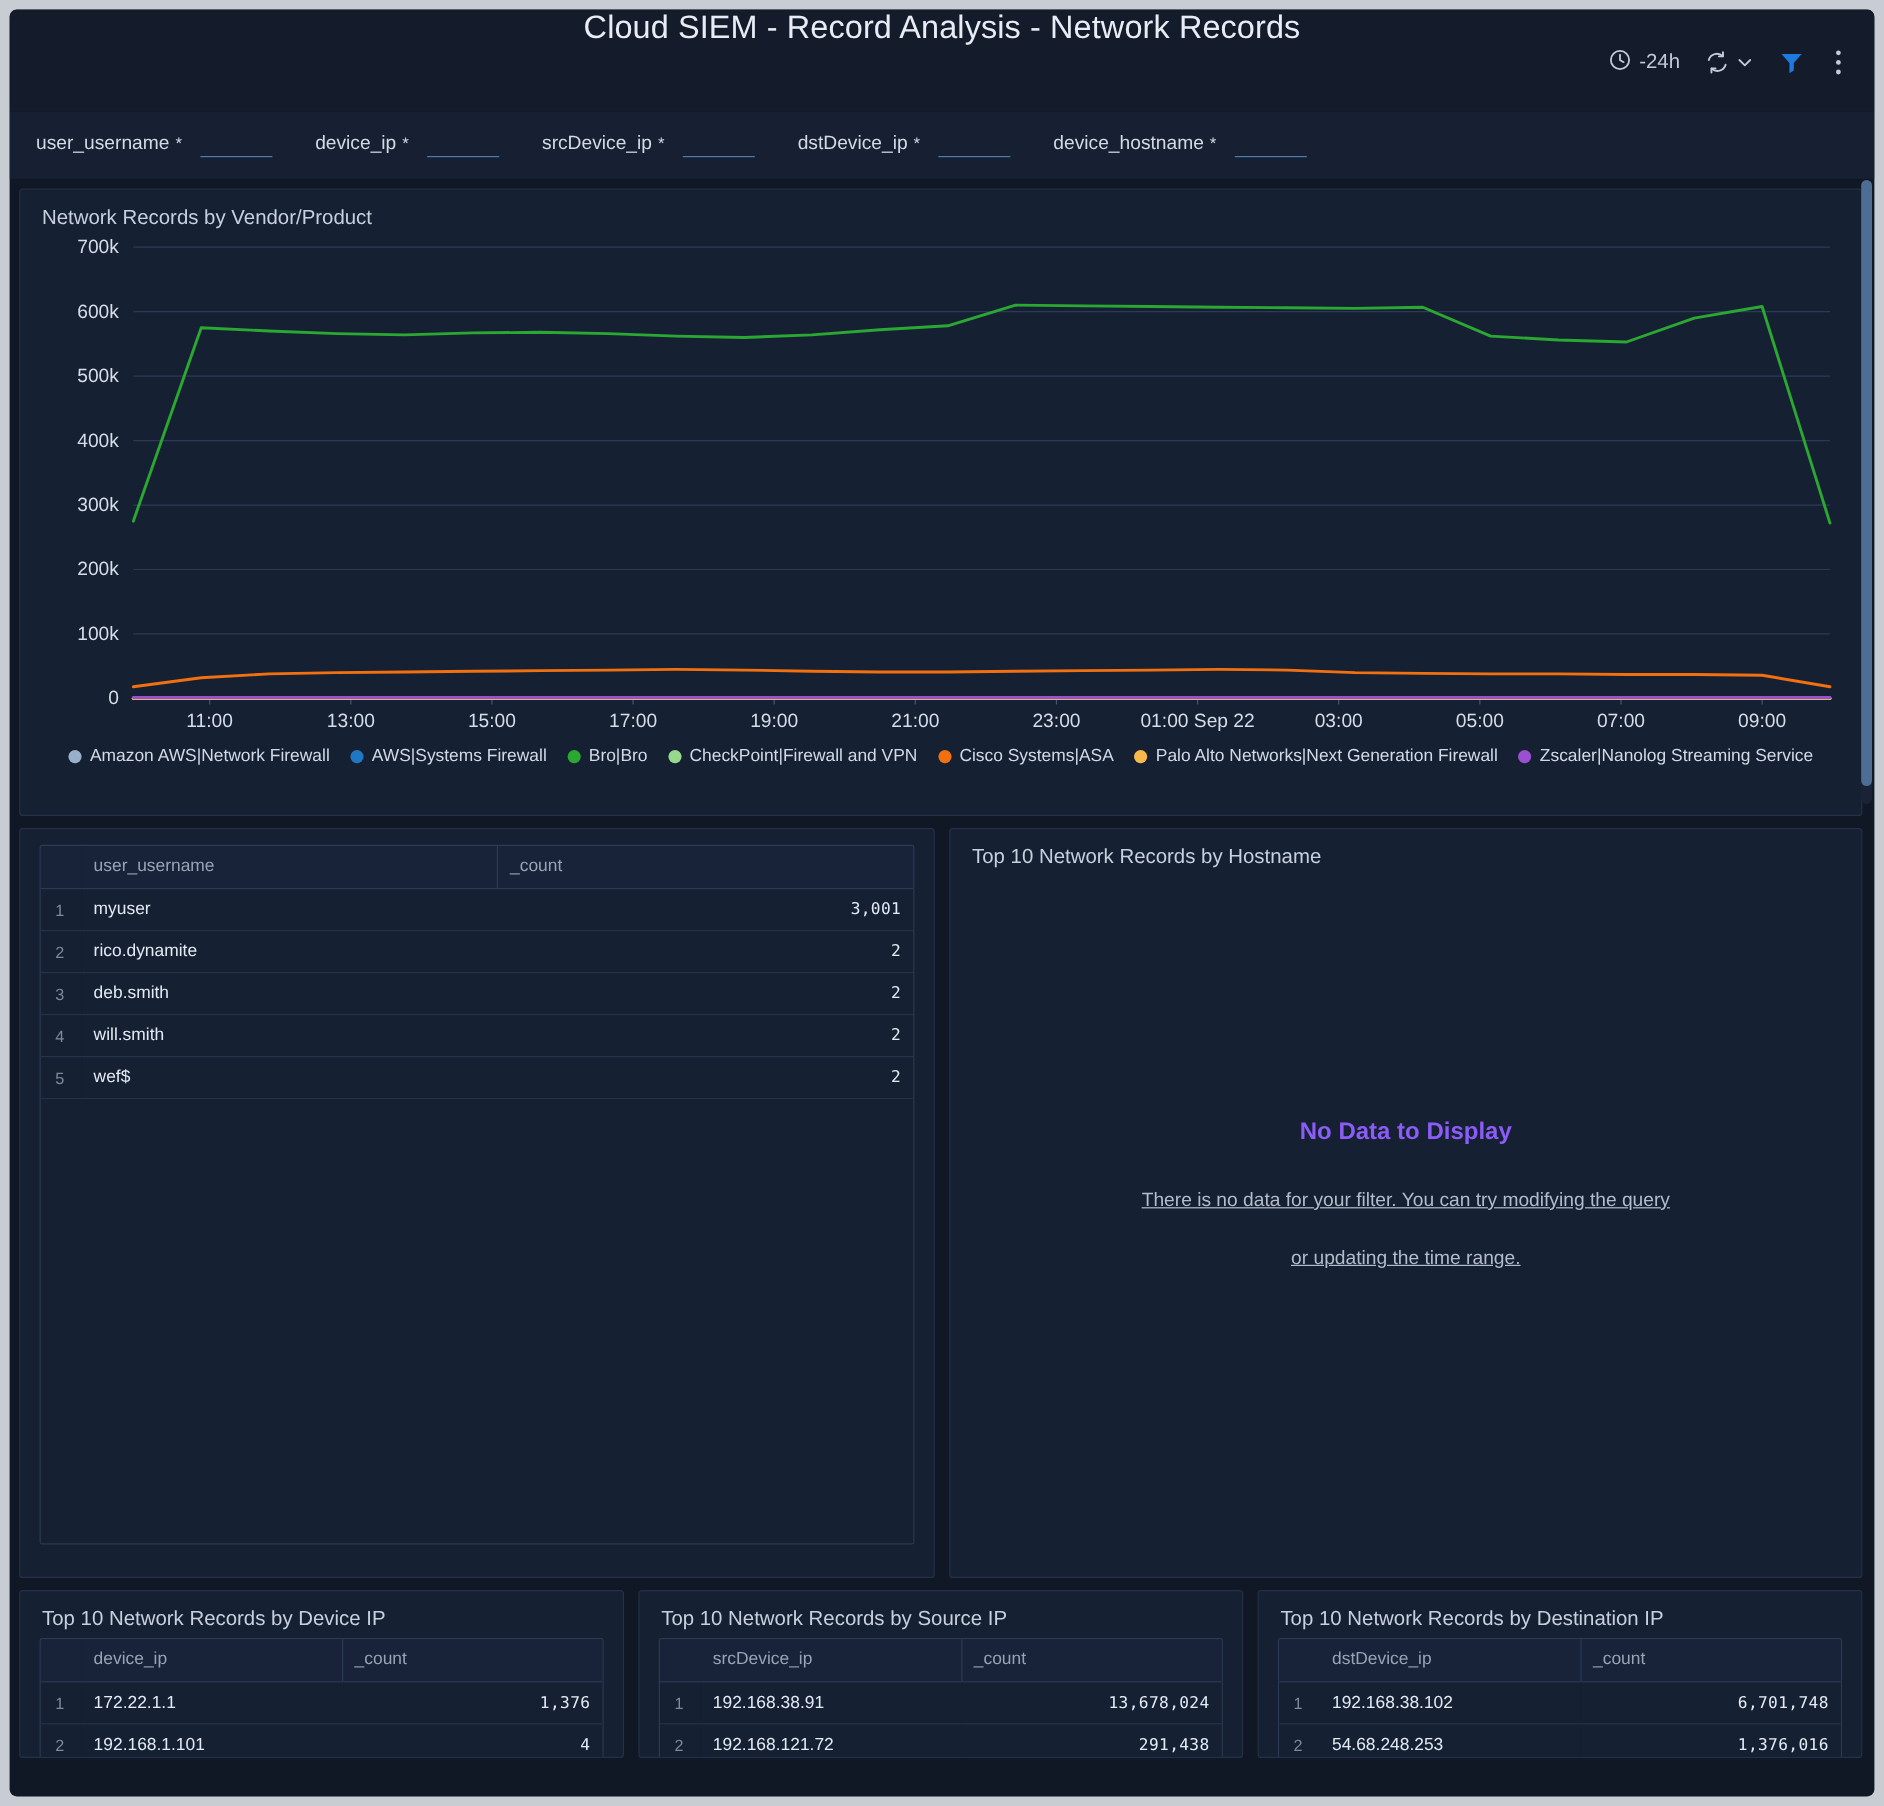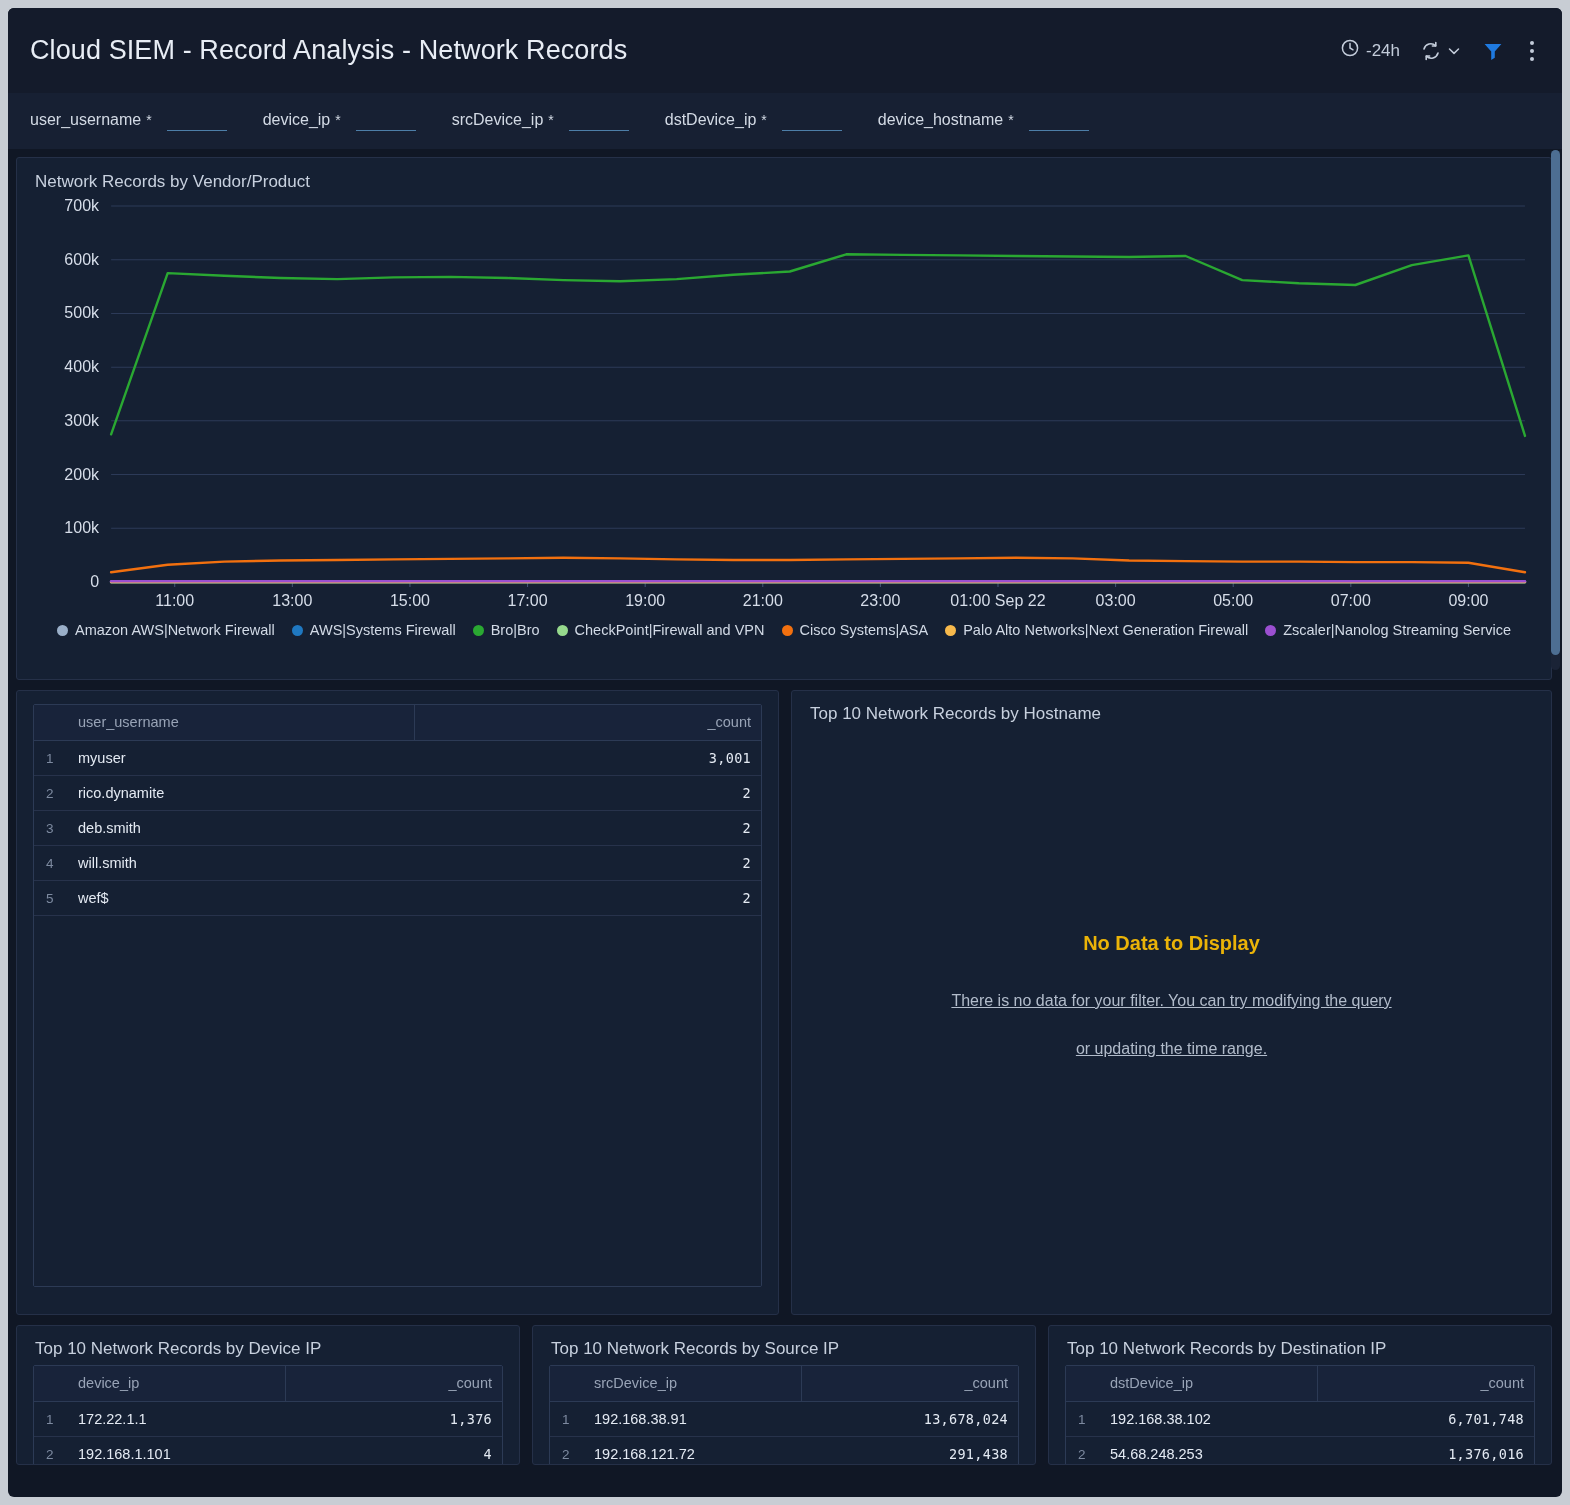--- a/index.html
+++ b/index.html
@@ -18,20 +18,21 @@
     overflow:hidden;
   }
 
   
   .header {
     position:relative;
     height:85px;
     background:#141b2b;
     display:flex; align-items:center;
     padding:0 22px;
+    flex-direction:column;
   }
   .title {
     font-size:27px; color:#e8edf5; font-weight:400;
     letter-spacing:.1px; white-space:nowrap;
   }
   .header-tools {
     margin-left:auto; display:flex; align-items:center; gap:20px;
   }
   .time-range { display:flex; align-items:center; gap:6px; color:#c3ccda; font-size:17px; }
   .icon-btn { display:flex; align-items:center; cursor:pointer; }
@@ -101,21 +102,21 @@
   .mid-left { width:763px; height:625px; }
   .mid-right { flex:1; height:625px; }
 
   table.dt { width:100%; border-collapse:collapse; table-layout:fixed; }
   table.dt th {
     font-weight:400; font-size:14.5px; color:#98a3b6;
     text-align:left; padding:9px 10px 10px 10px;
     border-bottom:1px solid #2c3a55;
     background:#18233a;
   }
-  table.dt th.num { text-align:right; border-left:1px solid #2c3a55; }
+  table.dt th.num { border-left:1px solid #2c3a55; }
   table.dt td {
     font-size:14.5px; color:#e4eaf3;
     padding:9px 10px; border-bottom:1px solid #27324b;
     background:#152033;
   }
   table.dt td.idx { color:#7d8aa0; width:34px; text-align:left; padding-left:12px; font-size:13.5px; }
   table.dt td.num {
     text-align:right;
     font-family:"DejaVu Sans Mono", monospace;
     font-size:13.5px; letter-spacing:.3px;
@@ -124,21 +125,21 @@
   .tbl-wrap { border:1px solid #2c3a55; border-radius:2px; overflow:hidden; }
   .tbl-fill { background:#152033; }
 
   
   .nodata {
     position:absolute; left:0; right:0; top:0; bottom:0;
     display:flex; flex-direction:column;
     align-items:center; justify-content:center;
     text-align:center; pointer-events:none;
   }
-  .nodata h3 { margin:0 0 22px 0; font-size:20px; color:#eab308; font-weight:700; }
+  .nodata h3 { margin:0 0 22px 0; font-size:20px; color:#8b5cf6; font-weight:700; }
   .nodata p { margin:11px; font-size:16px; color:#b2bccb; line-height:1.65;text-decoration:underline; }
 
   
   .row-bot { display:flex; gap:12px; margin-top:10px; }
   .bot-panel { flex:1; height:140px; overflow:hidden; }
 
   
   .scrollbar {
     position:absolute; right:2px; top:142px;
     width:9px; height:520px;

